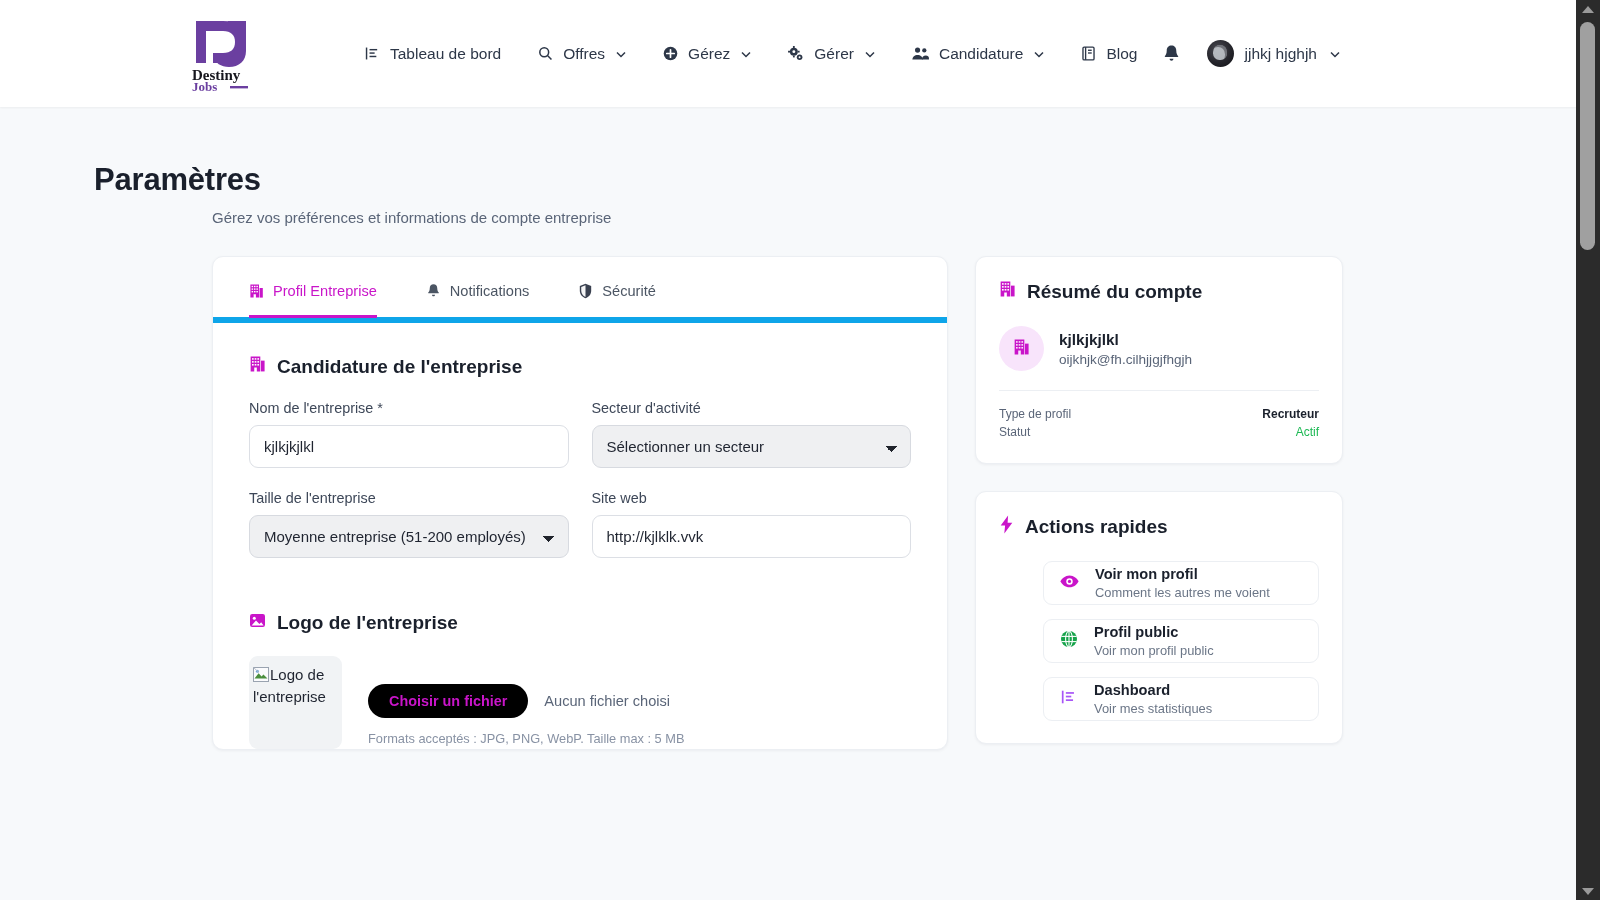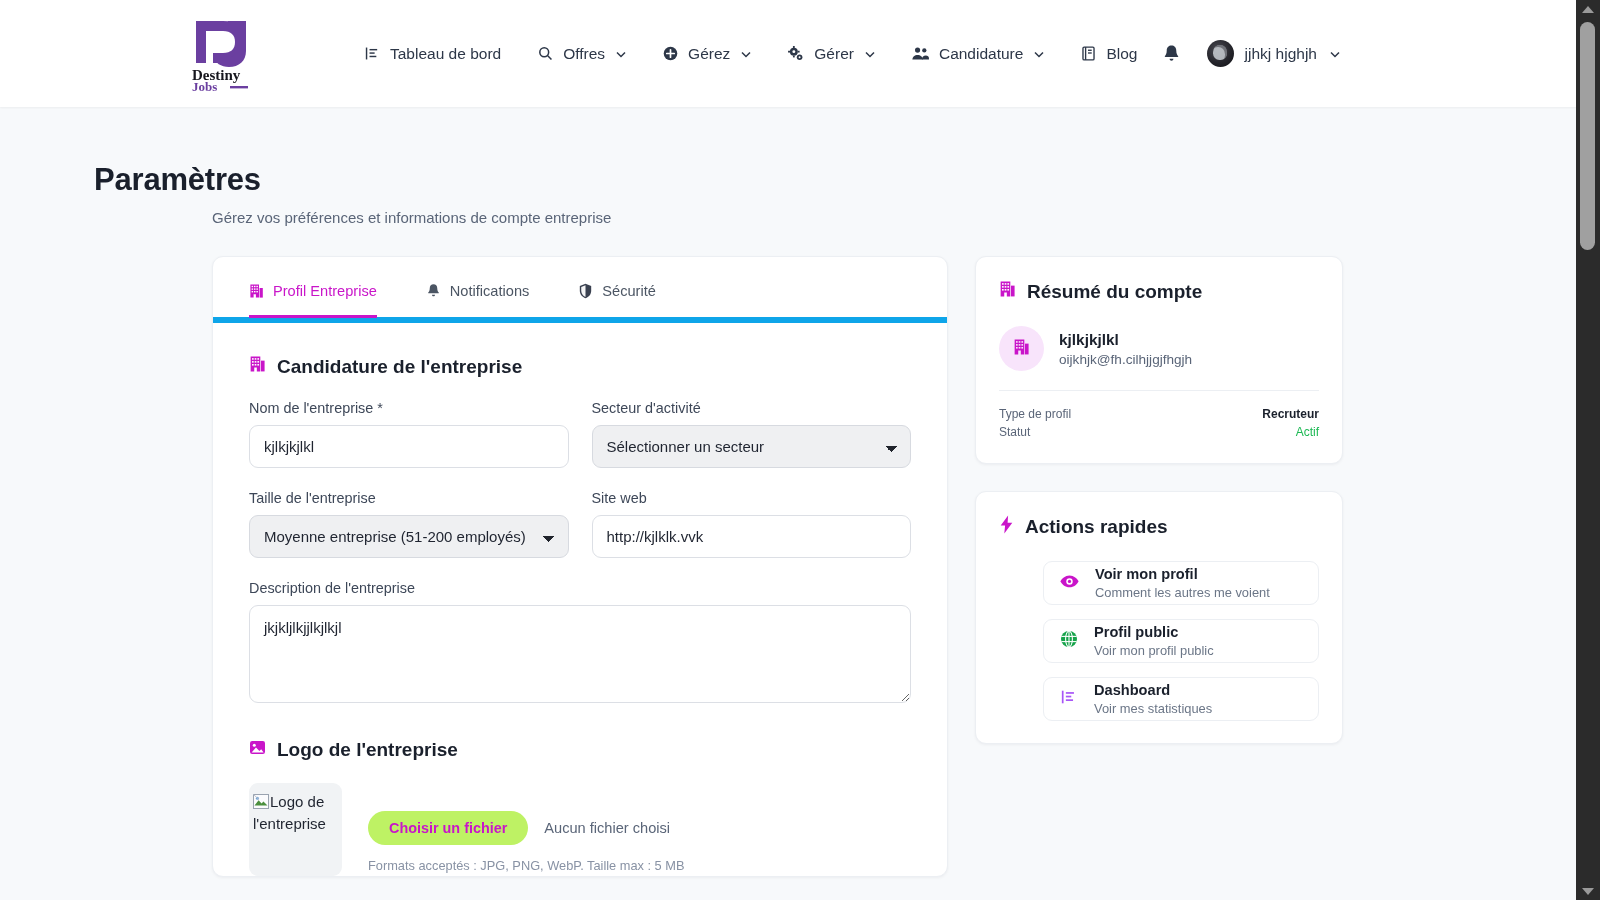--- a/index.html
+++ b/index.html
@@ -109,21 +109,21 @@
     font-size: 15px; color: #1f2430; line-height: 1.45;
     padding: 8px 4px 0 4px; overflow: hidden;
   }
   .brokenimg {
     display: inline-block; width: 16px; height: 15px; vertical-align: -2px;
     margin-right: 1px;
   }
   .uploadright { padding-top: 28px; }
   .filerow { display: flex; align-items: center; gap: 16px; }
   .filebtn {
-    background: #bef264; color: #c915c9; font-weight: bold; font-size: 14.4px;
+    background: #000000; color: #c915c9; font-weight: bold; font-size: 14.4px;
     border: none; border-radius: 20px; padding: 9px 21px; cursor: pointer;
     font-family: "Liberation Sans", sans-serif;
   }
   .filename { font-size: 14.6px; color: #5a6578; }
   .hint { font-size: 12.8px; color: #8892a4; margin-top: 13px; }
 
   
   .rightcol { width: 368px; display: flex; flex-direction: column; gap: 27px; }
   .rcard { padding: 23px 23px 22px 23px; }
   .rhead { display: flex; align-items: center; gap: 11px; font-size: 19px; font-weight: bold; color: #1a202c; }
@@ -395,24 +395,20 @@
                   <option>Moyenne entreprise (51-200 employés)</option>
                 </select>
               </div>
             </div>
             <div class="fld half">
               <label class="lbl">Site web</label>
               <input class="txt" type="text" value="http://kjlklk.vvk" style="">
             </div>
           </div>
 
-          <div class="fld">
-            <label class="lbl">Description de l'entreprise</label>
-            <textarea class="txt" style="">jkjkljlkjjlkjlkjl</textarea>
-          </div>
 
           <div class="secthead">
             <span>
               <svg width="17" height="17" viewBox="0 0 17 17">
                 <rect x="1" y="2" width="15" height="13" rx="2.2" fill="#c915c9"></rect>
                 <circle cx="5.3" cy="6.2" r="1.5" fill="#fff"></circle>
                 <path d="M2.6 13.4 L7 8.6 L10.4 12 L12.2 10.2 L14.6 13.4 Z" fill="#fff"></path>
               </svg>
             </span>
             <span>Logo de l'entreprise</span>

